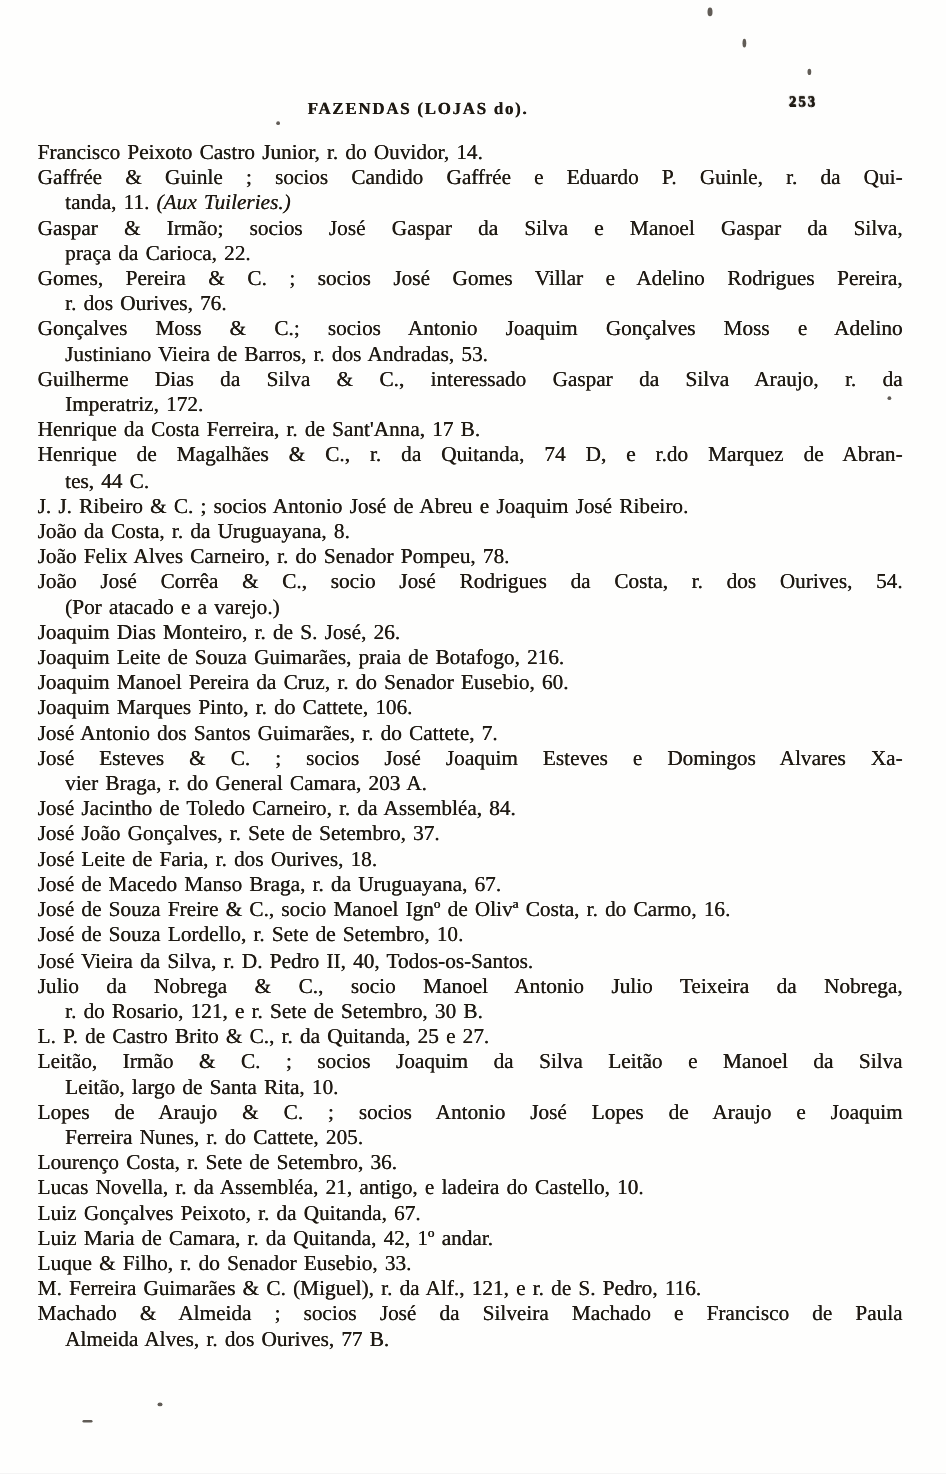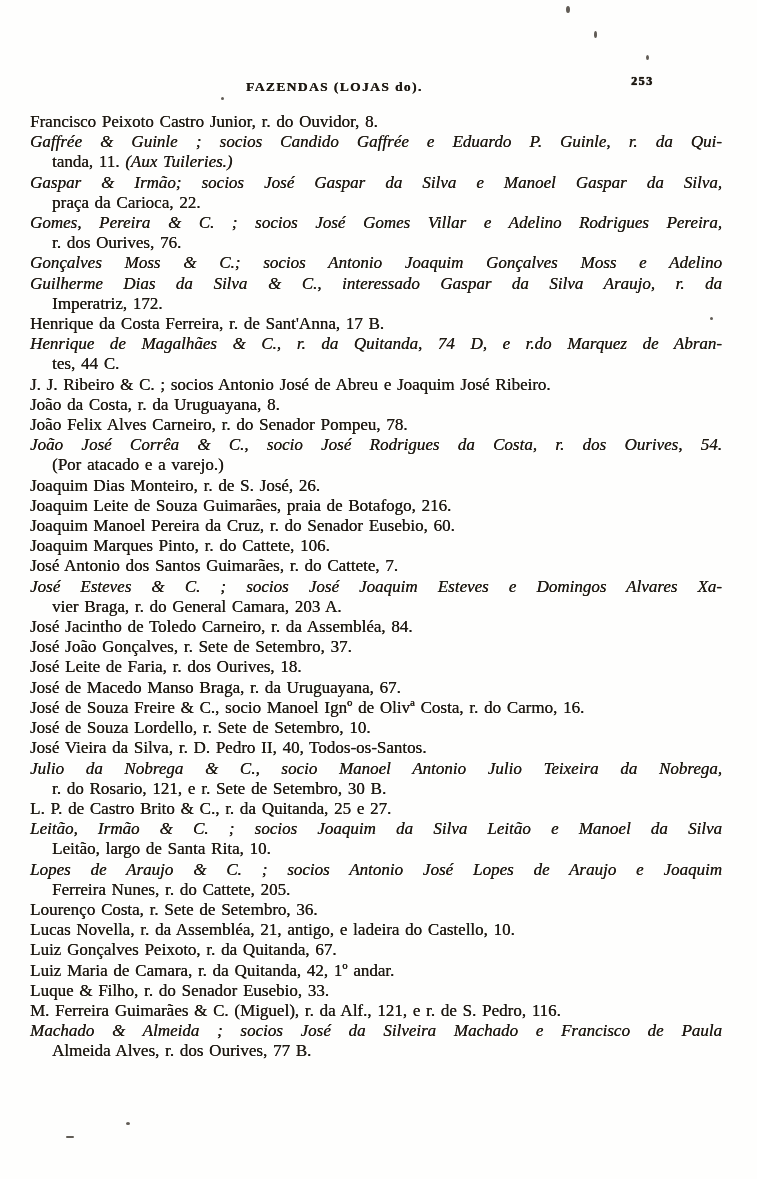--- a/index.html
+++ b/index.html
@@ -30,57 +30,57 @@
   .line{
     font-size:17px;line-height:20.2px;
     white-space:nowrap;
     word-spacing:1.5px;
     text-shadow:0.25px 0 0 currentColor;
   }
   .line.just{
     white-space:normal;
     text-align:justify;
     text-align-last:justify;
-    font-style:italic;
   }
   .line.cont{padding-left:22px;}
   .it{font-style:italic;}
   .speck{
     position:absolute;background:#2c261d;border-radius:50%;
     opacity:0.75;
   }
   .speck.dash{border-radius:1px;}
 </style>
 </head>
 <body>
 
 <div class="page">
 
   <div class="running-title">FAZENDAS (LOJAS do).</div>
 
   <div class="page-number">253</div>
 
   <div class="entries" id="entries">
       <div class="entry">
-        <div class="line">Francisco Peixoto Castro Junior, r. do Ouvidor, 8.</div>
+        <div class="line">Francisco Peixoto Castro Junior, r. do Ouvidor, 14.</div>
       </div>
       <div class="entry">
         <div class="line just">Gaffrée &amp; Guinle ; socios Candido Gaffrée e Eduardo P. Guinle, r. da Qui-</div>
         <div class="line cont"><span>tanda, 11.  </span><span class="it">(Aux Tuileries.)</span></div>
       </div>
       <div class="entry">
         <div class="line just">Gaspar &amp; Irmão; socios José Gaspar da Silva e Manoel Gaspar da Silva,</div>
         <div class="line cont">praça da Carioca, 22.</div>
       </div>
       <div class="entry">
         <div class="line just">Gomes, Pereira &amp; C. ; socios José Gomes Villar e Adelino Rodrigues Pereira,</div>
         <div class="line cont">r. dos Ourives, 76.</div>
       </div>
       <div class="entry">
         <div class="line just">Gonçalves Moss &amp; C.; socios Antonio Joaquim Gonçalves Moss e Adelino</div>
+        <div class="line cont">Justiniano Vieira de Barros, r. dos Andradas, 53.</div>
       </div>
       <div class="entry">
         <div class="line just">Guilherme Dias da Silva &amp; C., interessado Gaspar da Silva Araujo, r. da</div>
         <div class="line cont">Imperatriz, 172.</div>
       </div>
       <div class="entry">
         <div class="line">Henrique da Costa Ferreira, r. de Sant'Anna, 17 B.</div>
       </div>
       <div class="entry">
         <div class="line just">Henrique de Magalhães &amp; C., r. da Quitanda, 74 D, e r.do Marquez de Abran-</div>

